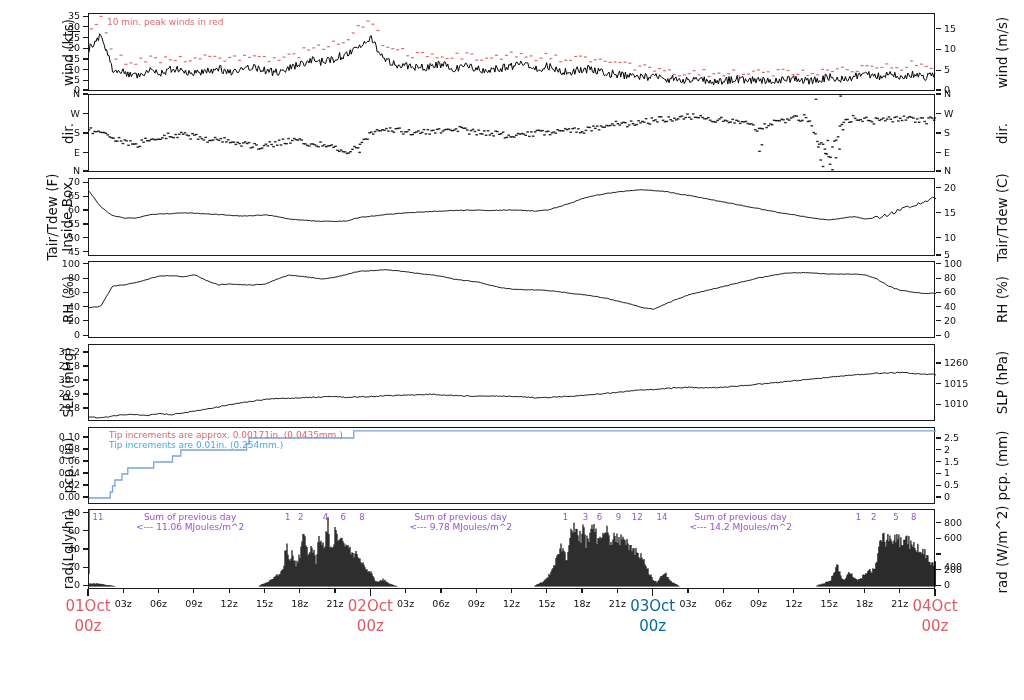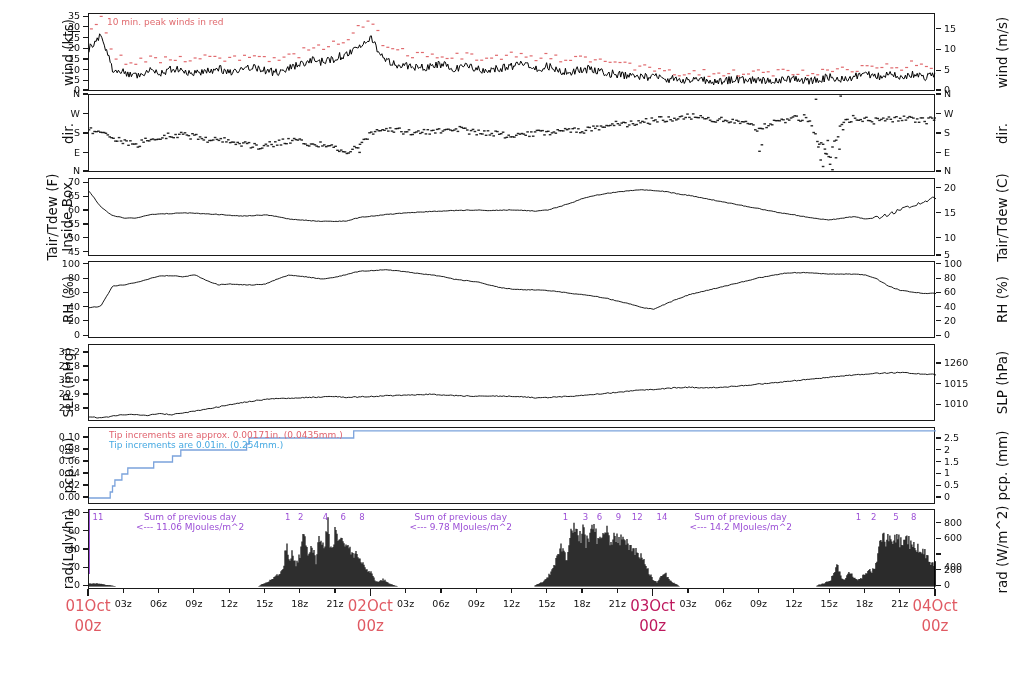--- a/index.html
+++ b/index.html
@@ -1402,18 +1402,18 @@
     <div class="xminor" style="left: 846.417px; top: 598px; width: 36px;">18z</div>
     <div class="tick" style="left: 899.108px; top: 589px; width: 1.2px; height: 4px;"></div>
     <div class="xminor" style="left: 881.708px; top: 598px; width: 36px;">21z</div>
     <div class="tick" style="left: 87.3px; top: 589px; width: 1.4px; height: 7px;"></div>
     <div class="xdate" style="left: 48px; top: 596px; width: 80px; color: rgb(224, 90, 99);">01Oct
 00z</div>
     <div class="tick" style="left: 369.633px; top: 589px; width: 1.4px; height: 7px;"></div>
     <div class="xdate" style="left: 330.333px; top: 596px; width: 80px; color: rgb(224, 90, 99);">02Oct
 00z</div>
     <div class="tick" style="left: 651.967px; top: 589px; width: 1.4px; height: 7px;"></div>
-    <div class="xdate" style="left: 612.667px; top: 596px; width: 80px; color: #be185d;">03Oct
+    <div class="xdate" style="left: 612.667px; top: 596px; width: 80px; color: #0369a1;">03Oct
 00z</div>
     <div class="tick" style="left: 934.3px; top: 589px; width: 1.4px; height: 7px;"></div>
     <div class="xdate" style="left: 895px; top: 596px; width: 80px; color: rgb(224, 90, 99);">04Oct
 00z</div>
   </div>
 
 </body></html>

